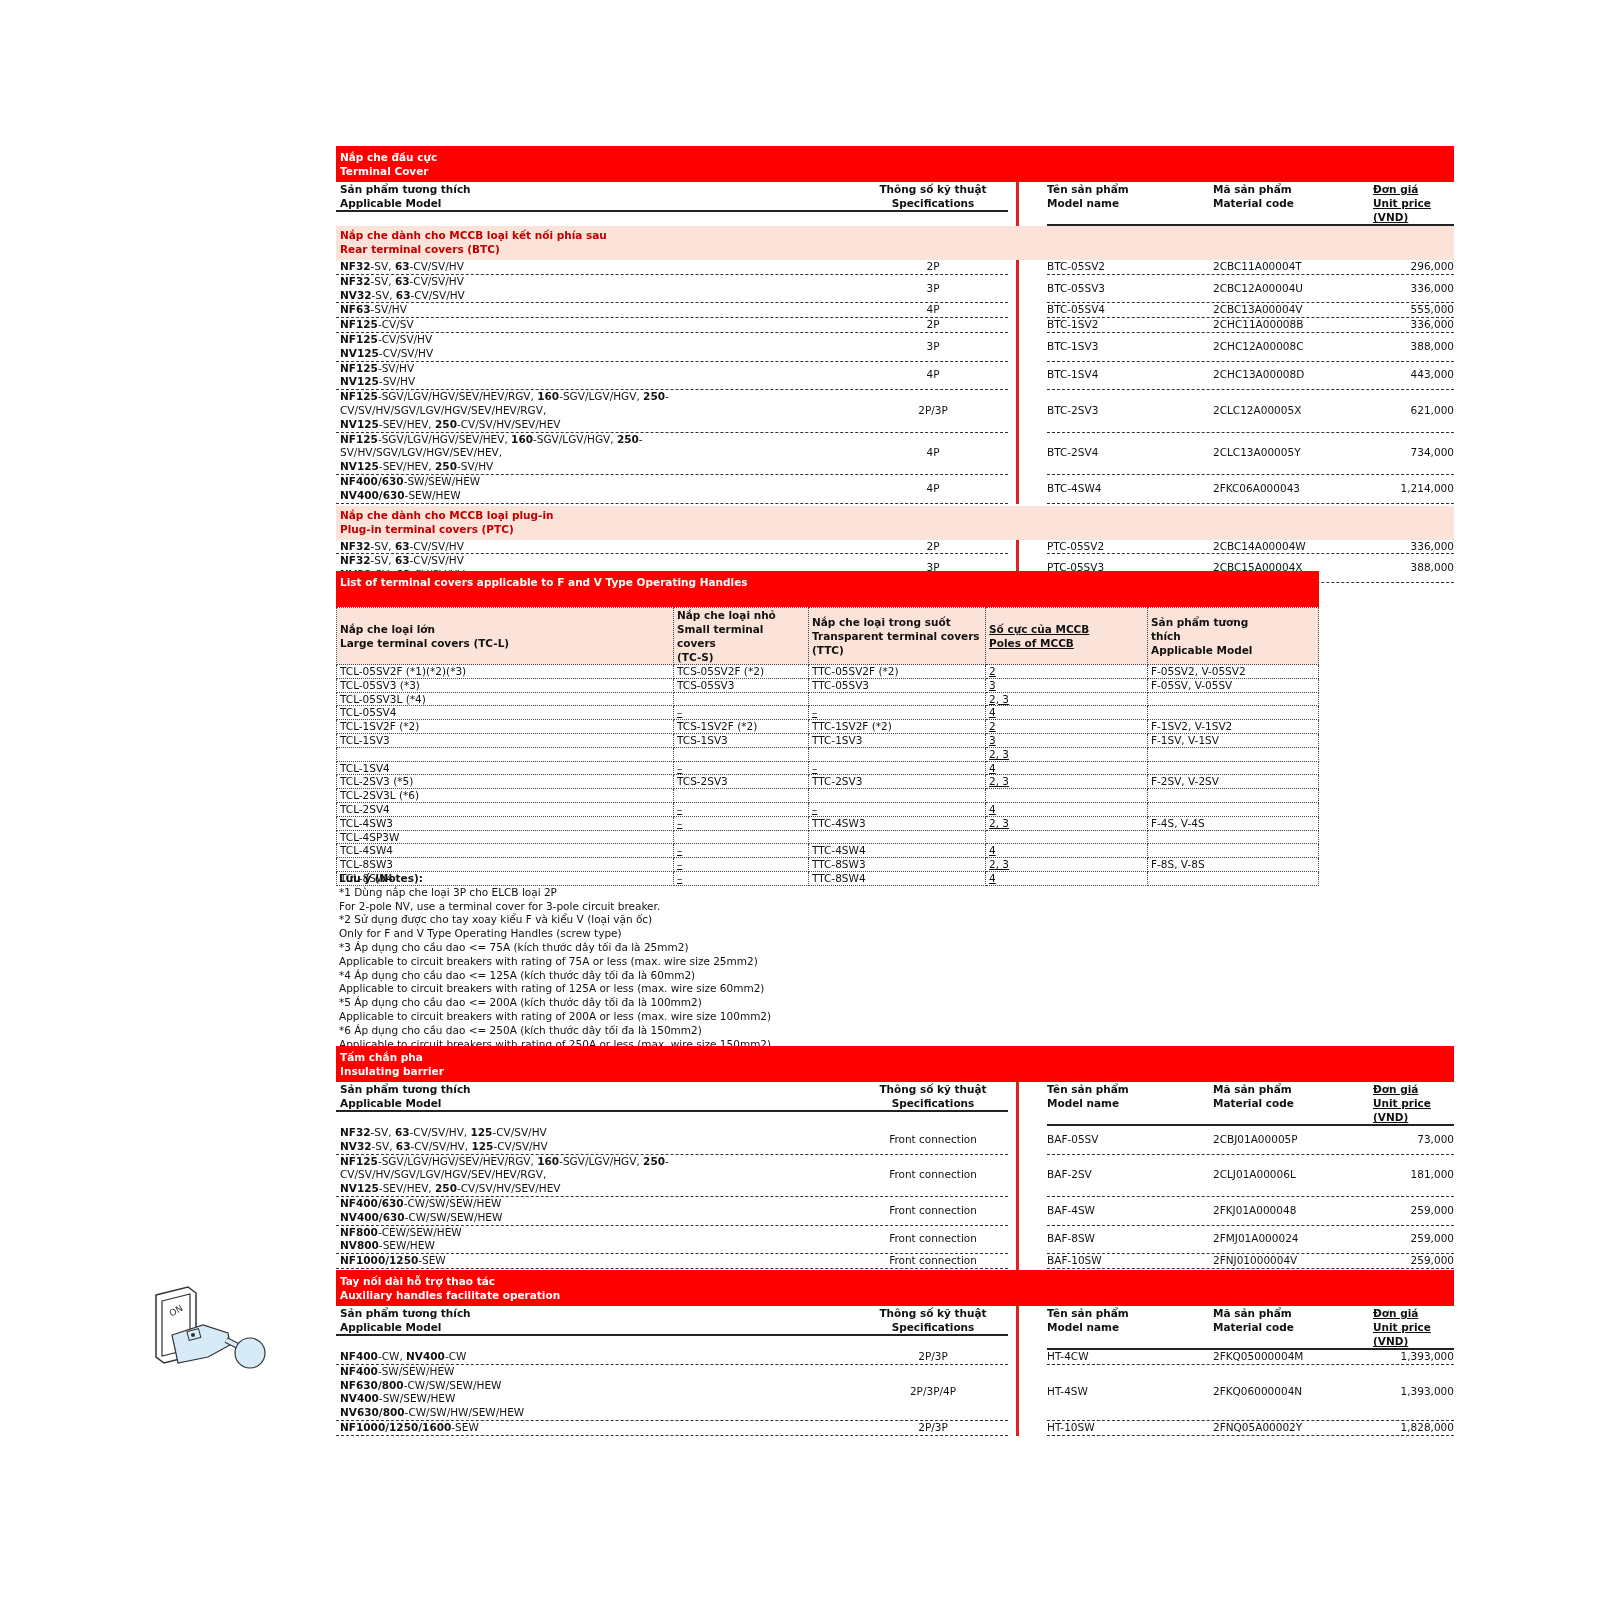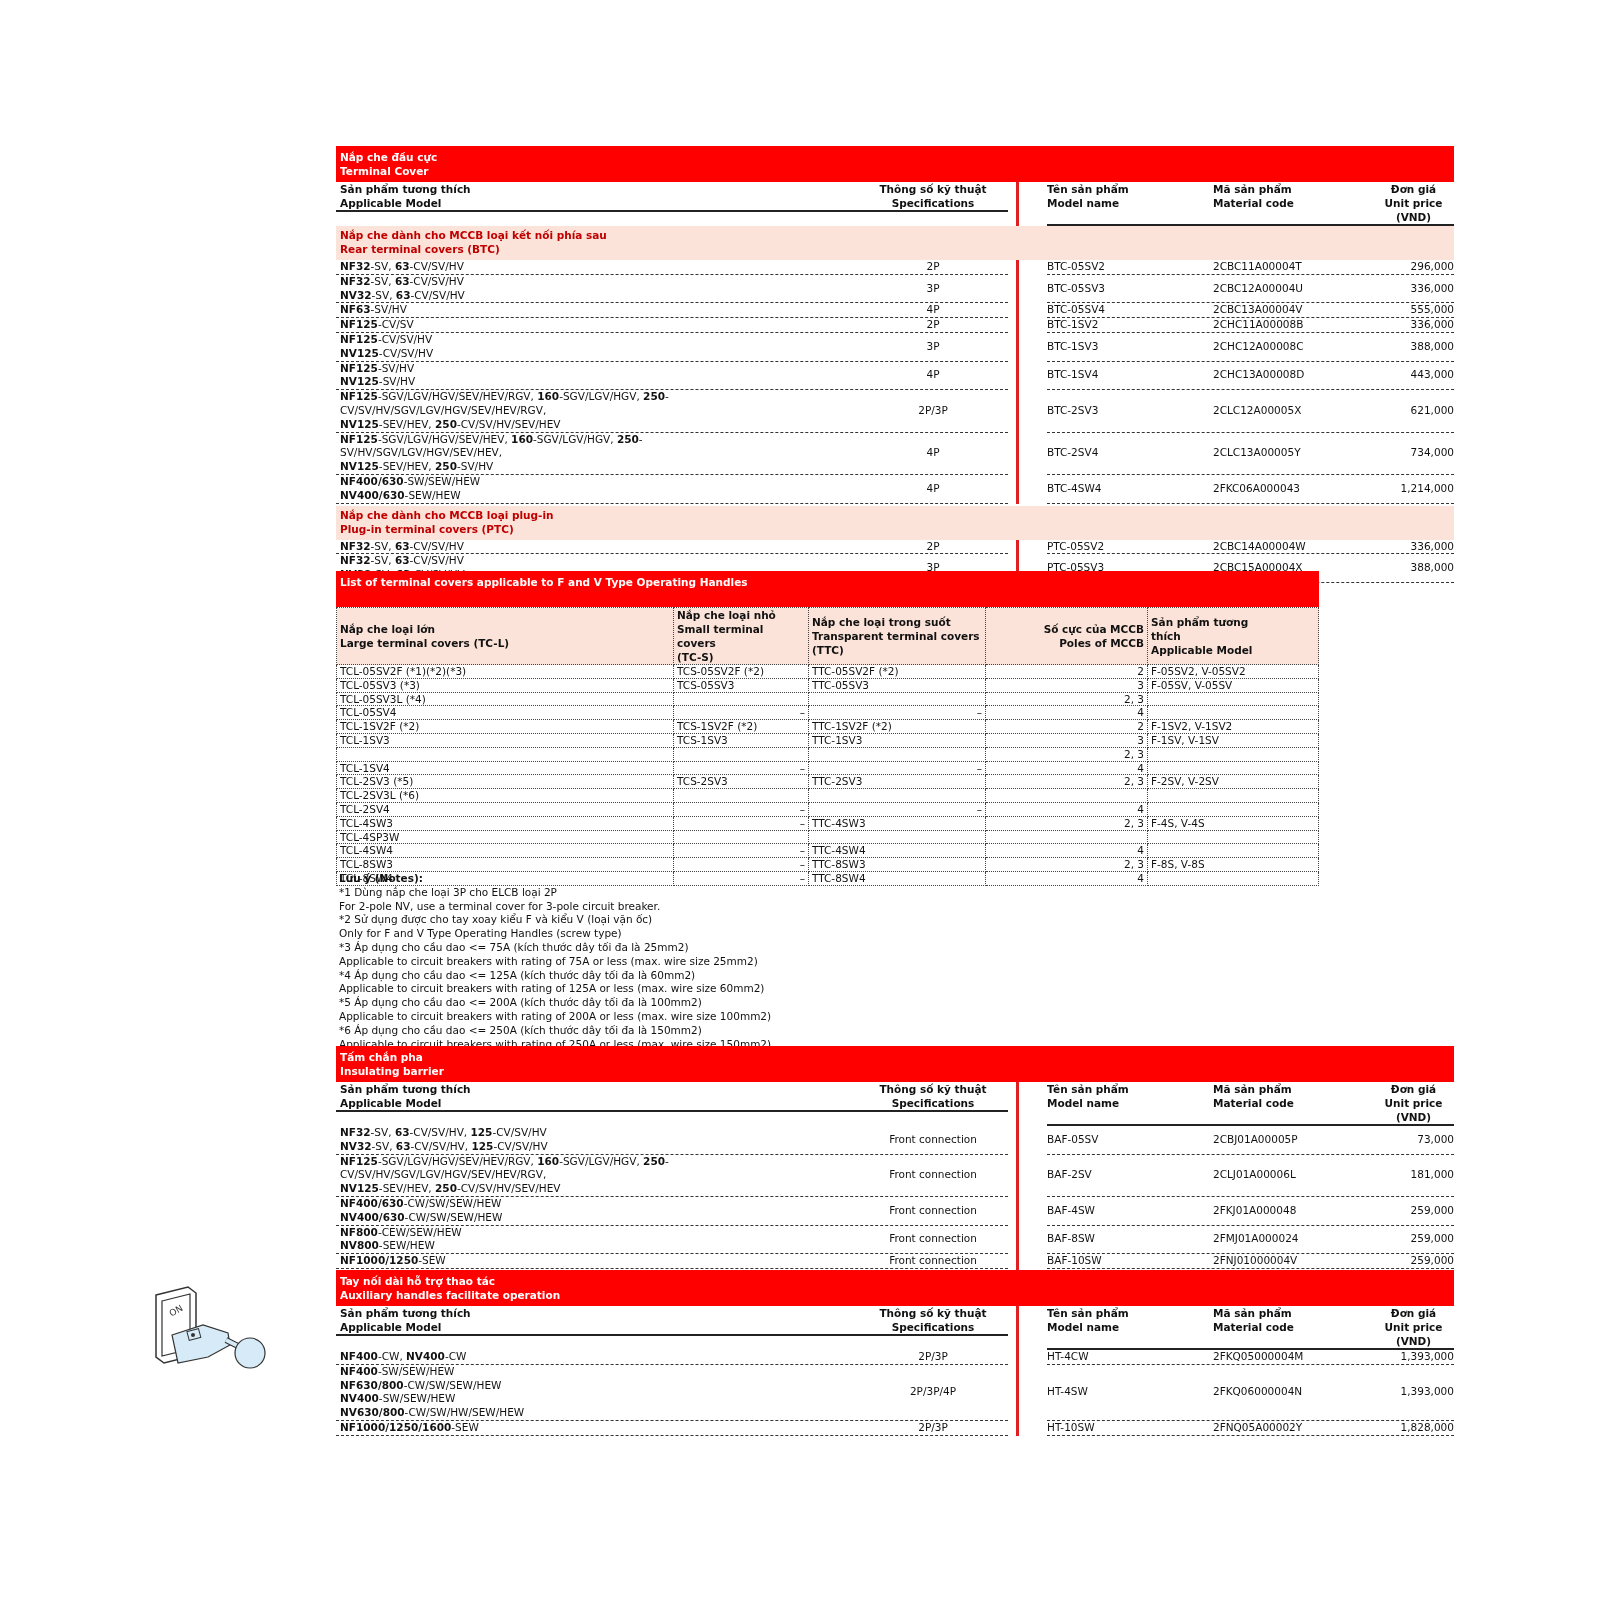--- a/index.html
+++ b/index.html
@@ -10,36 +10,36 @@
   .grid { display: flex; }
   .col-left { width: 672px; position: relative; }
   .gap { width: 8px; }
   .divider { width: 3px; background: #e02020; }
   .col-right { flex: 1; padding-left: 28px; }
   .hdr { display: flex; font-weight: bold; line-height: 14px; border-bottom: 2px solid #222; }
   .hdr .c1 { flex: 1; padding-left: 4px; }
   .hdr .c2 { width: 150px; text-align: center; }
   .hdr .r1 { width: 166px; }
   .hdr .r2 { width: 160px; }
-  .hdr .r3 { flex: 1; text-align: center; }
+  .hdr .r3 { flex: 1; text-align: left; text-decoration: underline; }
   .subsec { background: #fbe3d9; color: #c00000; font-weight: bold; line-height: 14px; padding: 2px 4px; height: 30px; }
   .row { display: flex; align-items: center; border-bottom: 1.5px dashed #333; line-height: 13.8px; }
   .row .c1 { flex: 1; padding-left: 4px; }
   .row .c2 { width: 150px; text-align: center; }
   .row .r1 { width: 166px; }
   .row .r2 { width: 160px; }
   .row .r3 { flex: 1; text-align: right; }
   .b { font-weight: bold; }
   .mdl-line { white-space: nowrap; }
   
   .t2 { position: absolute; left: 336px; top: 571px; width: 983px; font-size: 10.5px; }
   .t2 table { border-collapse: collapse; width: 100%; }
   .t2 td { border: 1px dotted #444; padding: 0 3px; line-height: 12.8px; vertical-align: middle; }
   .t2 .th { background: #fbe3d9; font-weight: bold; line-height: 14px; }
-  .t2 .ctr { text-align: right; }
+  .t2 .ctr { text-align: left; text-decoration: underline; }
   .notes { position: absolute; left: 339px; top: 872px; font-size: 10.5px; line-height: 13.8px; }
   .notes .nt { font-weight: bold; }
   .illus { position: absolute; left: 148px; top: 1285px; }
 </style>
 </head>
 <body>
 
 <div class="sec" style="top:146px;">
   <div class="sec-title">
     <div>Nắp che đầu cực</div>

